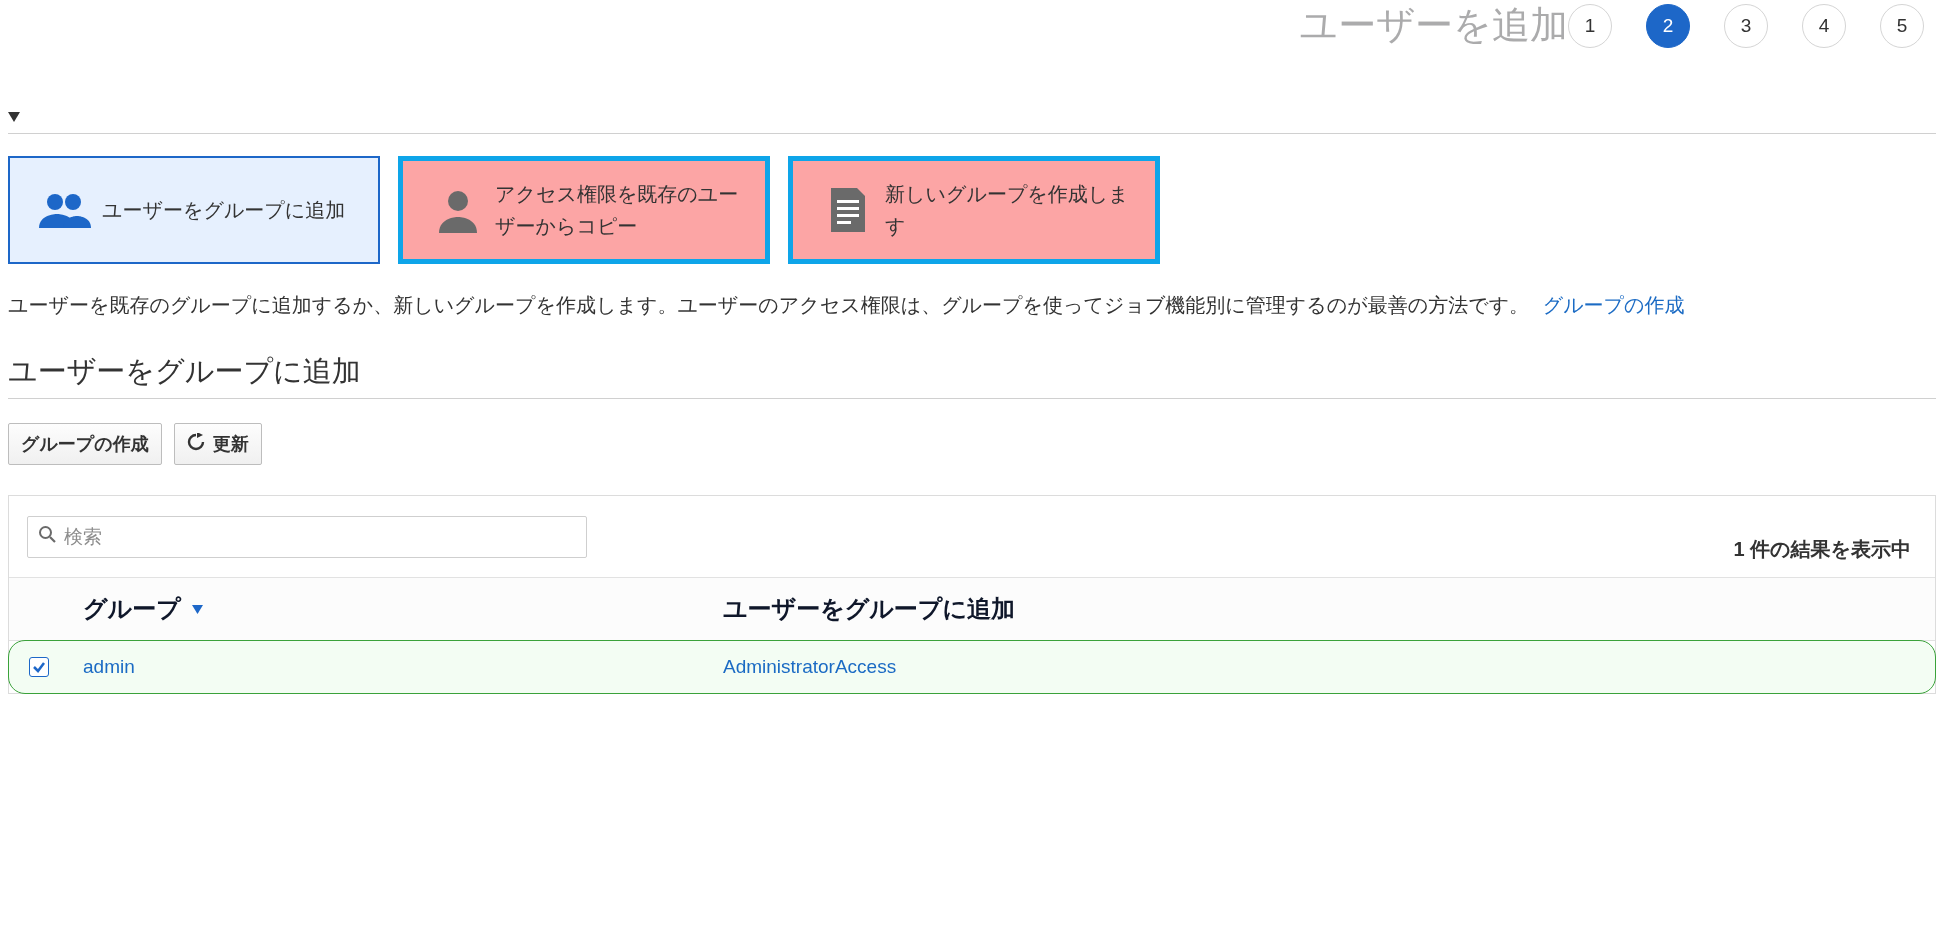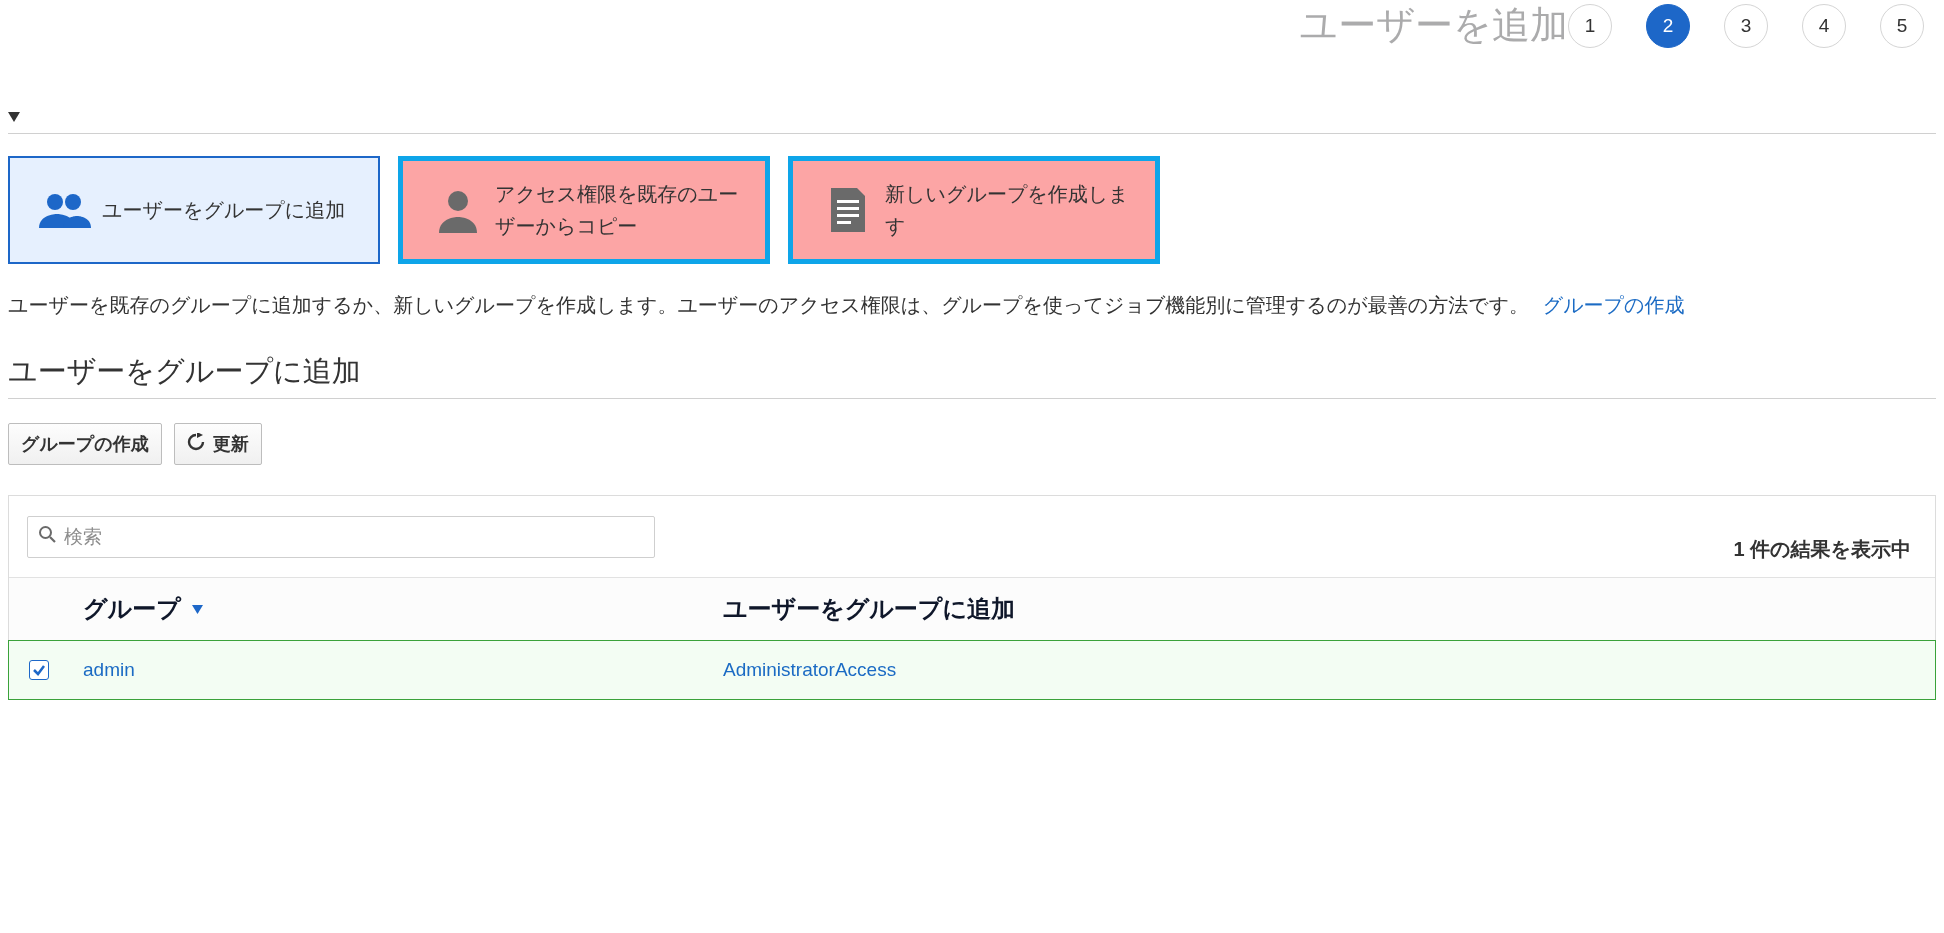--- a/index.html
+++ b/index.html
@@ -138,21 +138,21 @@
   .table-wrap {
     border: 1px solid #dcdcdc;
   }
   .table-search-row {
     display: flex;
     justify-content: space-between;
     align-items: center;
     padding: 14px 18px 14px 18px;
   }
   .search-box {
-    width: 628px;
+    width: 560px;
     height: 42px;
     border: 1px solid #cfcfcf;
     border-radius: 2px;
     display: flex;
     align-items: center;
     padding: 0 10px;
     color: #777;
     font-size: 19px;
   }
   .search-box input {
@@ -186,22 +186,23 @@
   .col-group { width: 640px; padding-left: 14px; display:flex; align-items:center; gap:8px;}
   .col-policy { flex: 1; padding-left: 14px; }
   .sort-caret {
     color: #1d67c8;
     font-size: 13px;
     margin-left: 3px;
   }
   .tbody-row {
     display: flex;
     align-items: center;
-    height: 60px;
+    height: 54px;
     font-size: 19px;
+    border-radius: 17px;
   }
   .tbody-row.selected {
     background: #f3fdf3;
     border: 1px solid #3aa23a;
     margin: -1px;
   }
   .tbody-row .cell-link { color: #1b6bc4; cursor:pointer; }
   .checkbox {
     width: 20px;
     height: 20px;

